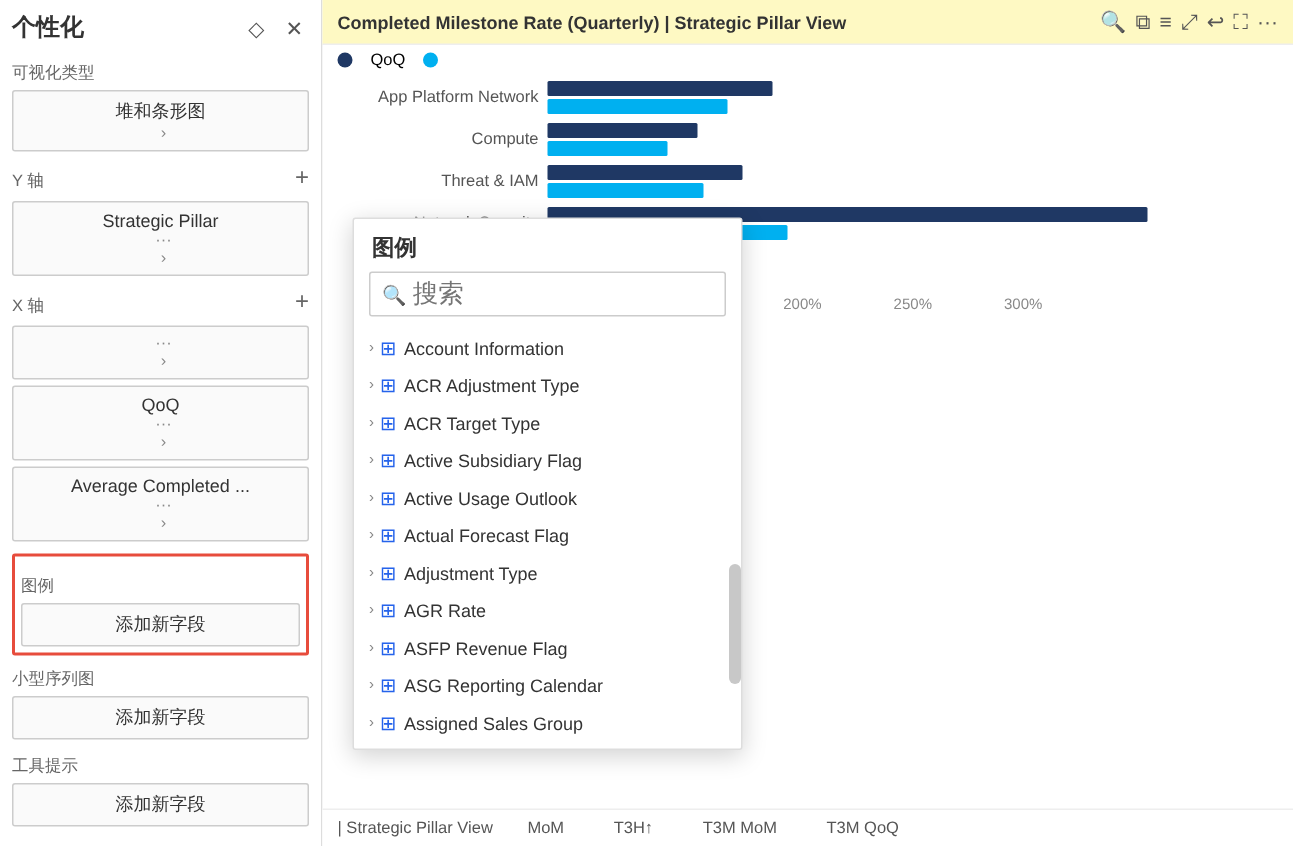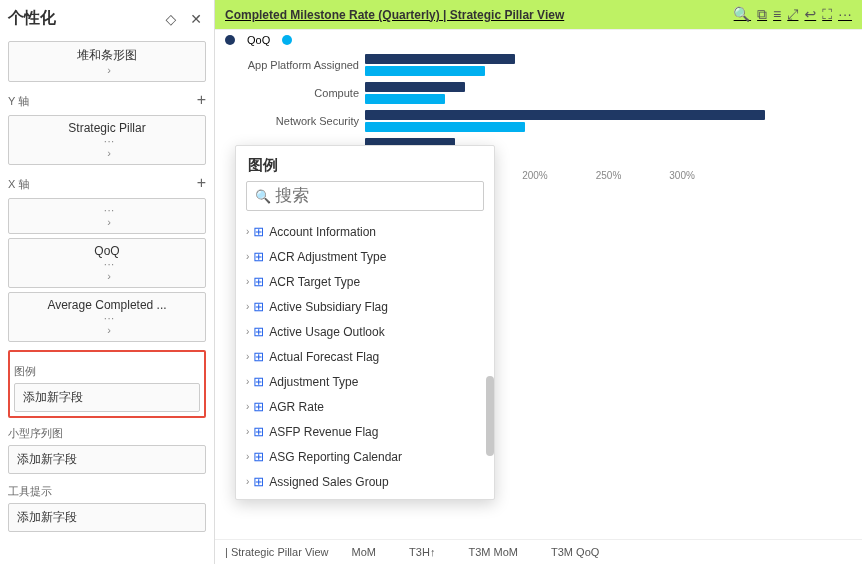--- a/index.html
+++ b/index.html
@@ -107,21 +107,21 @@
       margin-top: 8px;
       margin-bottom: 8px;
     }
 
     .add-field-btn {
       border: 1px solid #ccc;
       border-radius: 2px;
       padding: 5px 8px;
       display: flex;
       align-items: center;
-      justify-content: flex-start;
+      justify-content: center;
       cursor: pointer;
       background: #fafafa;
       color: #333;
       font-size: 12px;
     }
 
     
     .right-area {
       flex: 1;
       display: flex;
@@ -130,22 +130,21 @@
       position: relative;
     }
 
     
     .chart-header {
       display: flex;
       align-items: center;
       justify-content: space-between;
       padding: 6px 10px;
       border-bottom: 1px solid #eee;
-      background: #bef264;
-      text-decoration: underline;
+      background: #fef9c3;
     }
 
     .chart-title {
       font-size: 12px;
       font-weight: 600;
       color: #333;
     }
 
     .chart-toolbar {
       display: flex;
@@ -305,20 +304,21 @@
 
 <div class="left-panel">
   <div class="panel-header">
     <span class="panel-title">个性化</span>
     <div class="panel-header-icons">
       <button class="icon-btn">◇</button>
       <button class="icon-btn">✕</button>
     </div>
   </div>
 
+  <div class="section-label">可视化类型</div>
   <div class="field-box">
     <span>堆和条形图</span>
     <span class="arrow">›</span>
   </div>
 
   <div class="axis-row">
     <span class="section-label">Y 轴</span>
     <button class="plus-btn">+</button>
   </div>
   <div class="field-box">
@@ -381,31 +381,38 @@
   </div>
 
   <div class="chart-legend-row">
     <span class="legend-dot" style="background:#1f3864"></span>
     <span>QoQ</span>
     <span class="legend-dot" style="background:#00b0f0"></span>
   </div>
 
   <div class="chart-area">
     <div class="bar-row">
-      <span class="bar-label">App Platform Assigned</span>
+      <span class="bar-label">App Platform Network</span>
       <div class="bars-container">
         <div class="bar" style="width:150px;background:#1f3864"></div>
         <div class="bar" style="width:120px;background:#00b0f0"></div>
       </div>
     </div>
     <div class="bar-row">
       <span class="bar-label">Compute</span>
       <div class="bars-container">
         <div class="bar" style="width:100px;background:#1f3864"></div>
         <div class="bar" style="width:80px;background:#00b0f0"></div>
+      </div>
+    </div>
+    <div class="bar-row">
+      <span class="bar-label">Threat &amp; IAM</span>
+      <div class="bars-container">
+        <div class="bar" style="width:130px;background:#1f3864"></div>
+        <div class="bar" style="width:104px;background:#00b0f0"></div>
       </div>
     </div>
     <div class="bar-row">
       <span class="bar-label">Network Security</span>
       <div class="bars-container">
         <div class="bar" style="width:400px;background:#1f3864"></div>
         <div class="bar" style="width:160px;background:#00b0f0"></div>
       </div>
     </div>
     <div class="bar-row">

